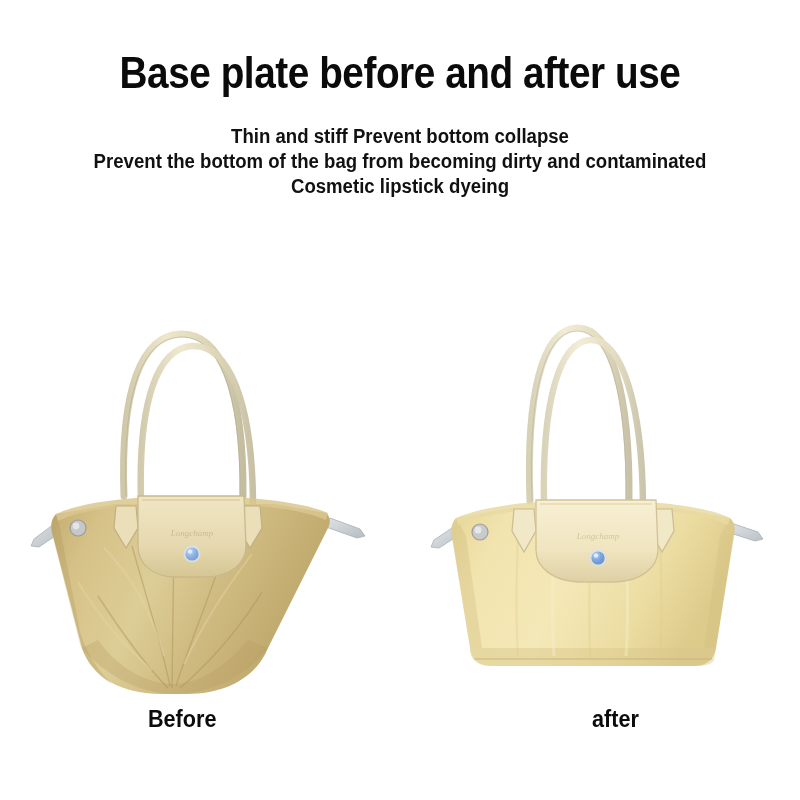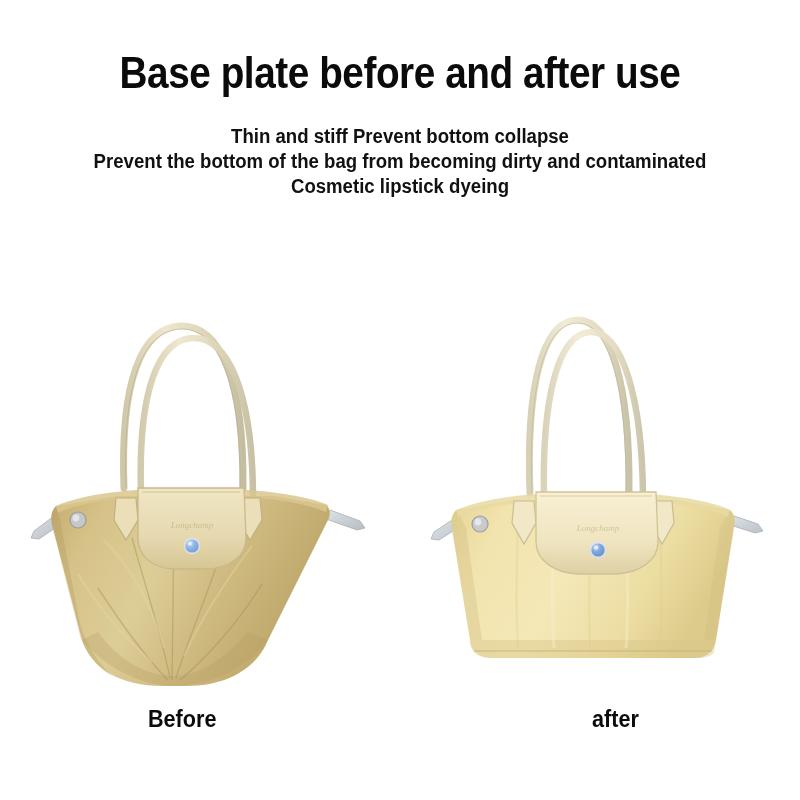--- a/index.html
+++ b/index.html
@@ -46,21 +46,21 @@
     font-weight:bold;
     font-size:24px;
     color:#0b0b0b;
     transform:scaleX(0.9);
     white-space:nowrap;
   }
   .caption.before{left:148px;top:705px;transform-origin:left top;}
   .caption.after{left:592px;top:705px;transform-origin:left top;}
 
   
-  .scene{position:absolute;top:288px;width:380px;height:400px;}
+  .scene{position:absolute;top:296px;width:380px;height:400px;}
   .scene.left{left:12px;}
   .scene.right{left:408px;}
   .scene svg{display:block;width:100%;height:100%;}
 </style>
 </head>
 <body>
 
 <div class="page">
 
   <div class="headline">Base plate before and after use</div>

